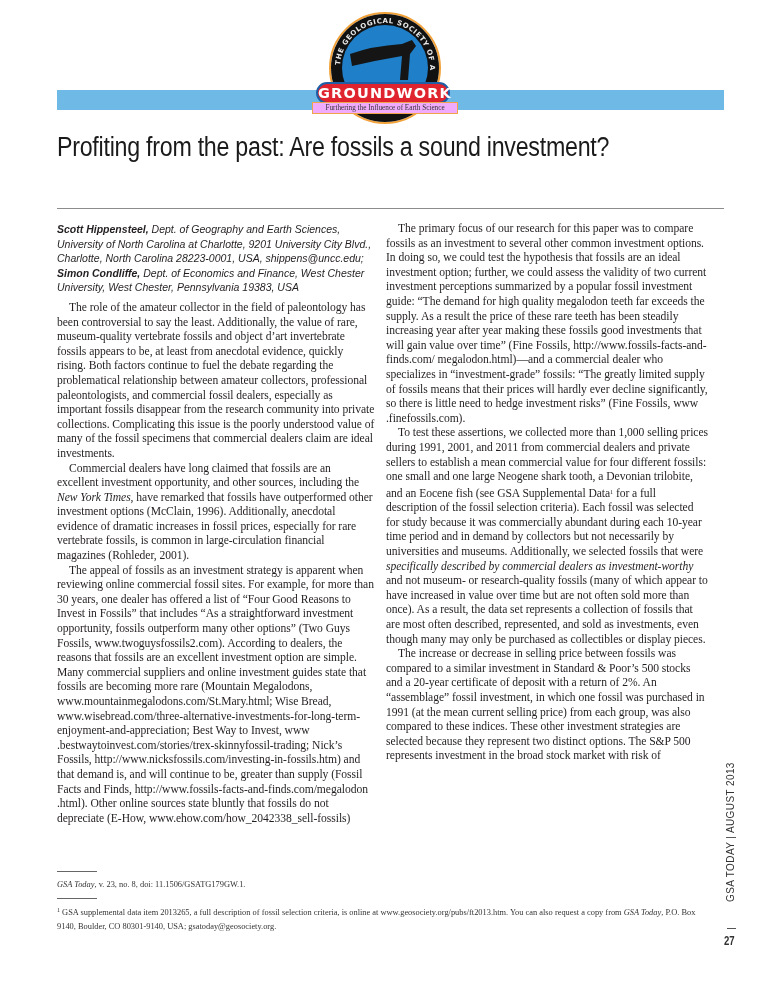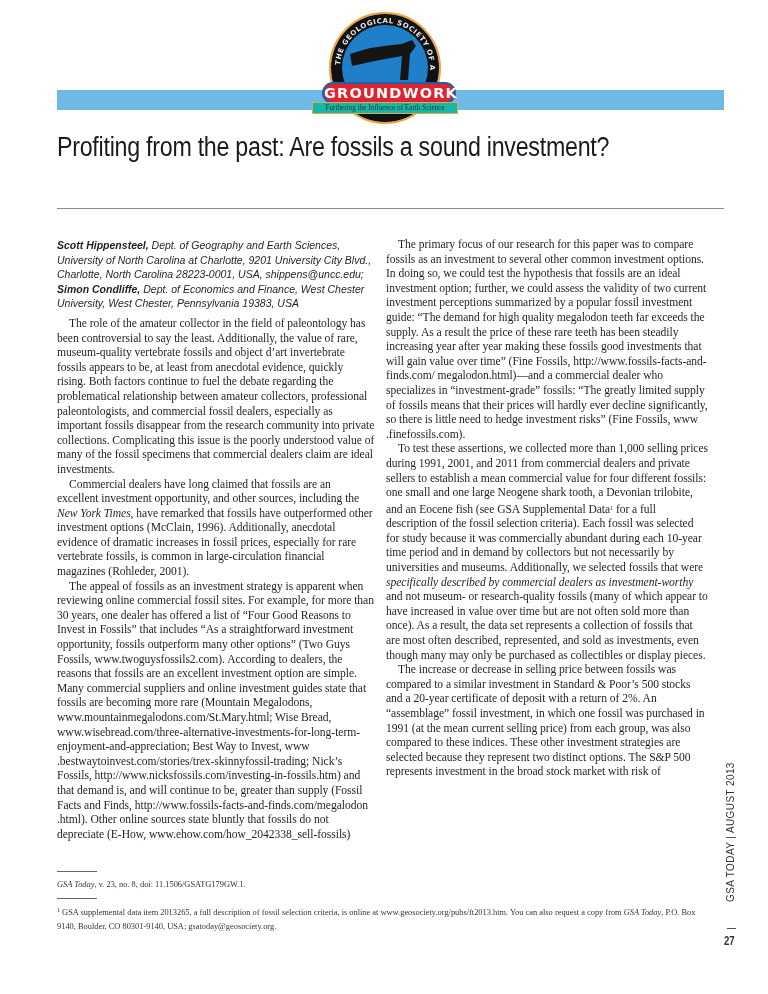--- a/index.html
+++ b/index.html
@@ -2,29 +2,29 @@
 <html><head>
 <meta charset="utf-8">
 <style>
   html, body { margin: 0; padding: 0; background: #ffffff; }
   body { width: 768px; height: 994px; position: relative; overflow: hidden; font-family: "Liberation Serif", serif; color: #231f20; }
 
   
   .band { position: absolute; left: 57px; top: 90px; width: 667px; height: 20px; background: #6fb9e6; }
   .logo { position: absolute; left: 312px; top: 10px; width: 146px; height: 120px; }
   .logo svg { display: block; }
-  .logo-word { position: absolute; left: 10px; top: 72px; width: 134px; height: 22px; background: #e0242f; border: 2px solid #1f5fa6; border-radius: 11px; box-sizing: border-box; color: #fff; font-family: "DejaVu Sans", sans-serif; font-weight: bold; font-size: 14.5px; letter-spacing: 1.2px; text-align: center; line-height: 18px; }
-  .logo-tag { position: absolute; left: 0px; top: 92px; width: 146px; height: 12px; background: #14b8a6; border: 1px solid #f0a44a; box-sizing: border-box; font-family: "Liberation Serif", serif; font-size: 7.2px; line-height: 10px; text-align: center; color: #333; white-space: nowrap; }
+  .logo-word { position: absolute; left: 4px; top: 72px; width: 134px; height: 22px; background: #e0242f; border: 2px solid #1f5fa6; border-radius: 11px; box-sizing: border-box; color: #fff; font-family: "DejaVu Sans", sans-serif; font-weight: bold; font-size: 14.5px; letter-spacing: 1.2px; text-align: center; line-height: 18px; }
+  .logo-tag { position: absolute; left: 0px; top: 92px; width: 146px; height: 12px; background: #f0abfc; border: 1px solid #f0a44a; box-sizing: border-box; font-family: "Liberation Serif", serif; font-size: 7.2px; line-height: 10px; text-align: center; color: #333; white-space: nowrap; }
 
   
   .title { position: absolute; left: 57px; top: 132px; width: 660px; font-family: "Liberation Sans", sans-serif; font-size: 27px; line-height: 31px; color: #1a1a1a; letter-spacing: -0.3px; transform: scaleX(0.86); transform-origin: left top; width: 760px; margin: 0; font-weight: normal; }
   .title-rule { position: absolute; left: 57px; top: 208px; width: 667px; height: 1px; background: #8c8c8c; }
 
   
-  .col { position: absolute; top: 238px; font-size: 11.6px; line-height: 14.6px; }
+  .col { position: absolute; top: 222px; font-size: 11.6px; line-height: 14.6px; }
   .col-left { left: 57px; width: 318px; }
   .col-right { left: 386px; width: 322px; }
   .authors { font-family: "Liberation Sans", sans-serif; font-style: italic; font-size: 11.3px; line-height: 14.6px; margin: 0 0 6px 0; transform: scaleX(0.93); transform-origin: left top; width: 342px; color: #231f20; }
   .authors b { font-style: italic; font-weight: bold; }
   p.para { margin: 0; text-indent: 12px; text-align: left; }
   p.para.noindent { text-indent: 0; }
   .col p.para { letter-spacing: -0.05px; }
 
   
   .fn-rule { position: absolute; left: 57px; width: 40px; height: 1px; background: #666; }

